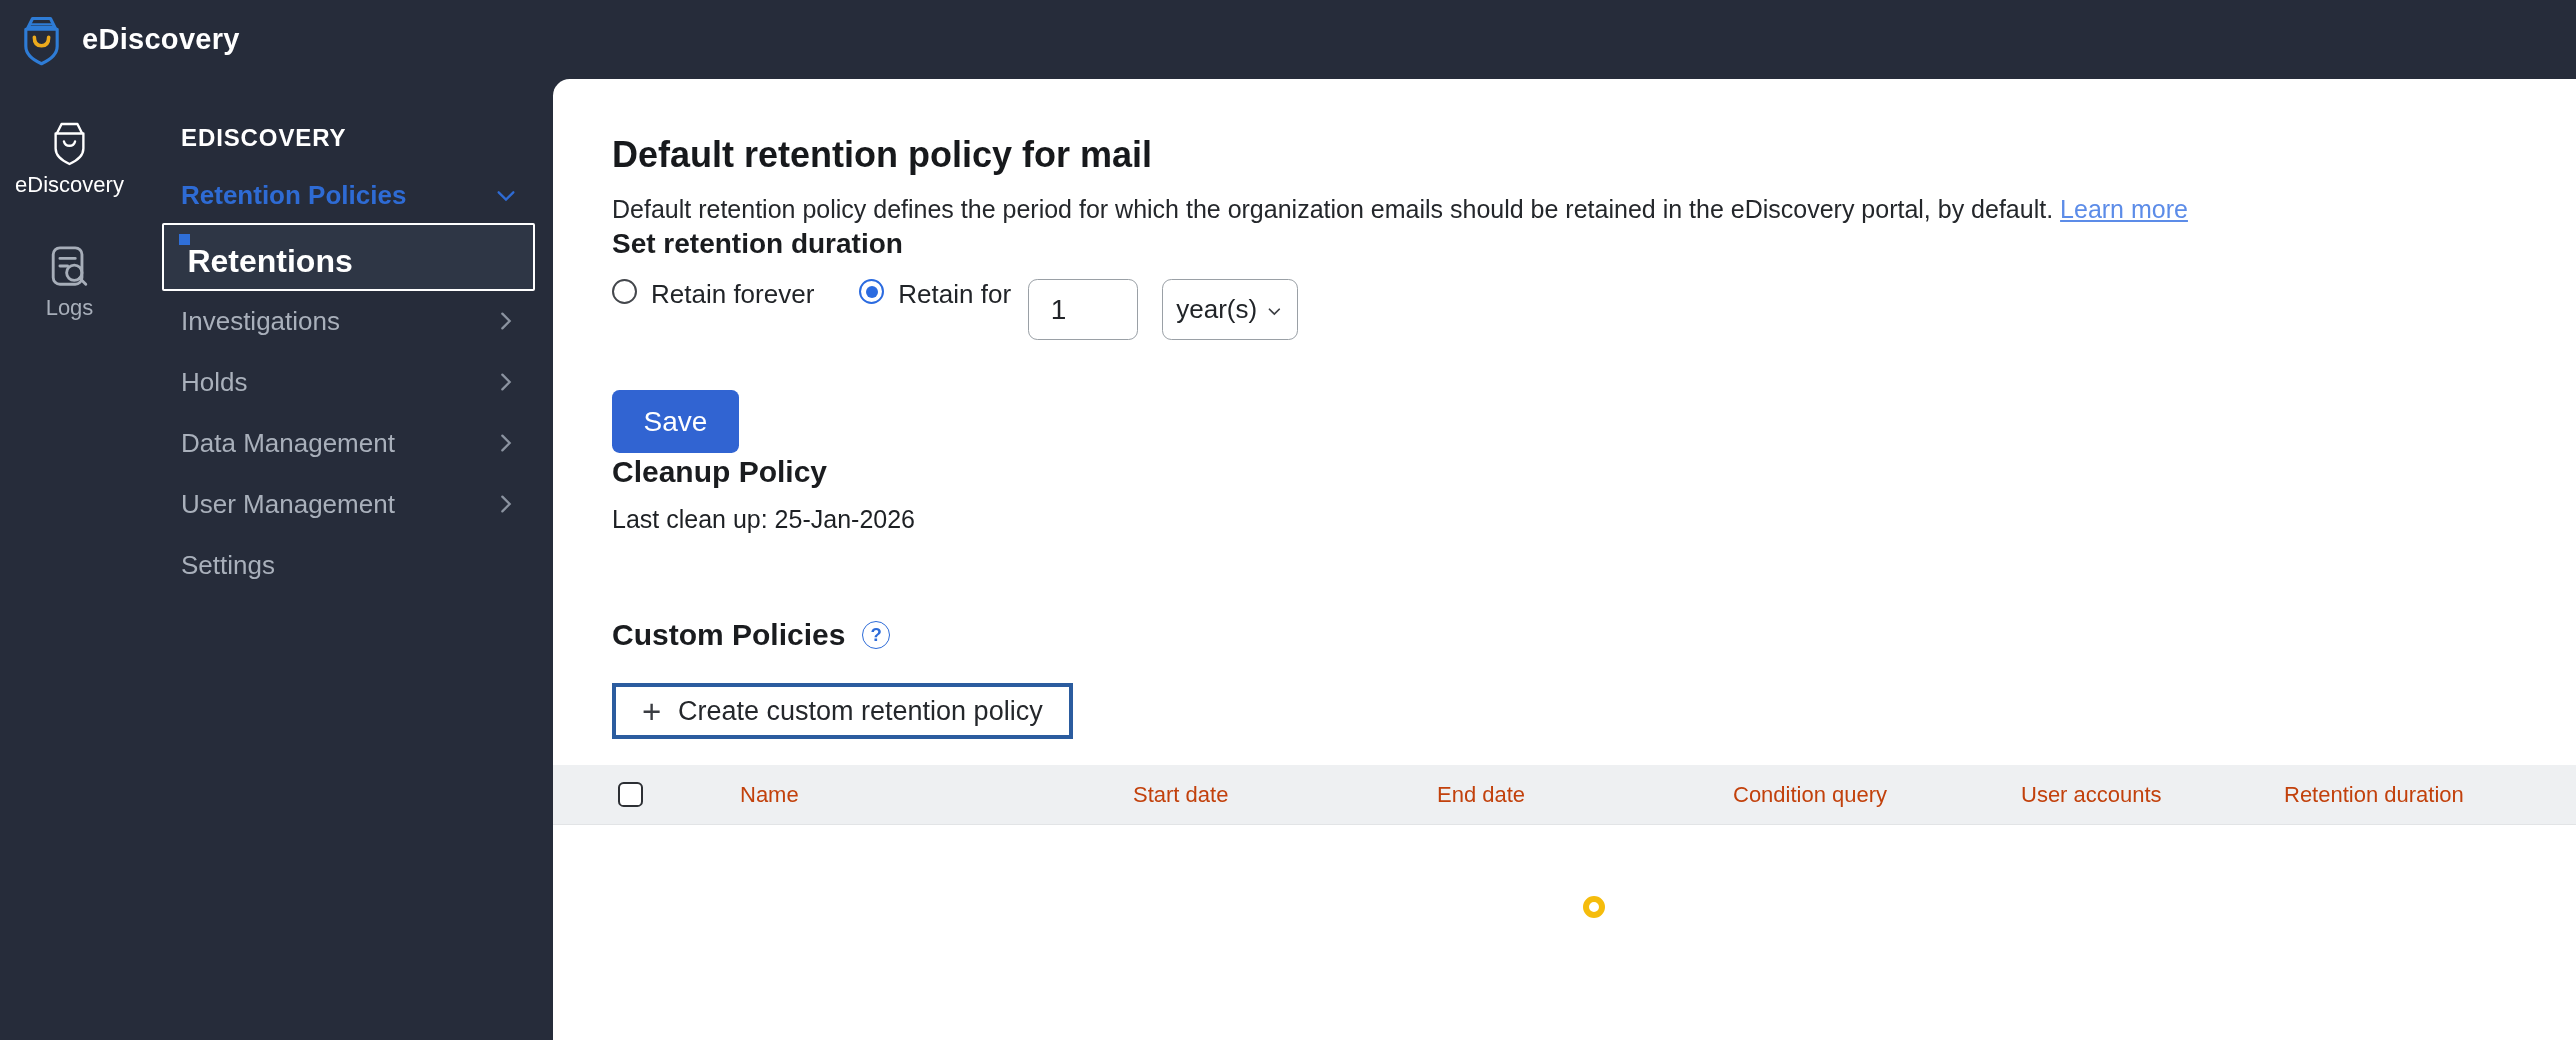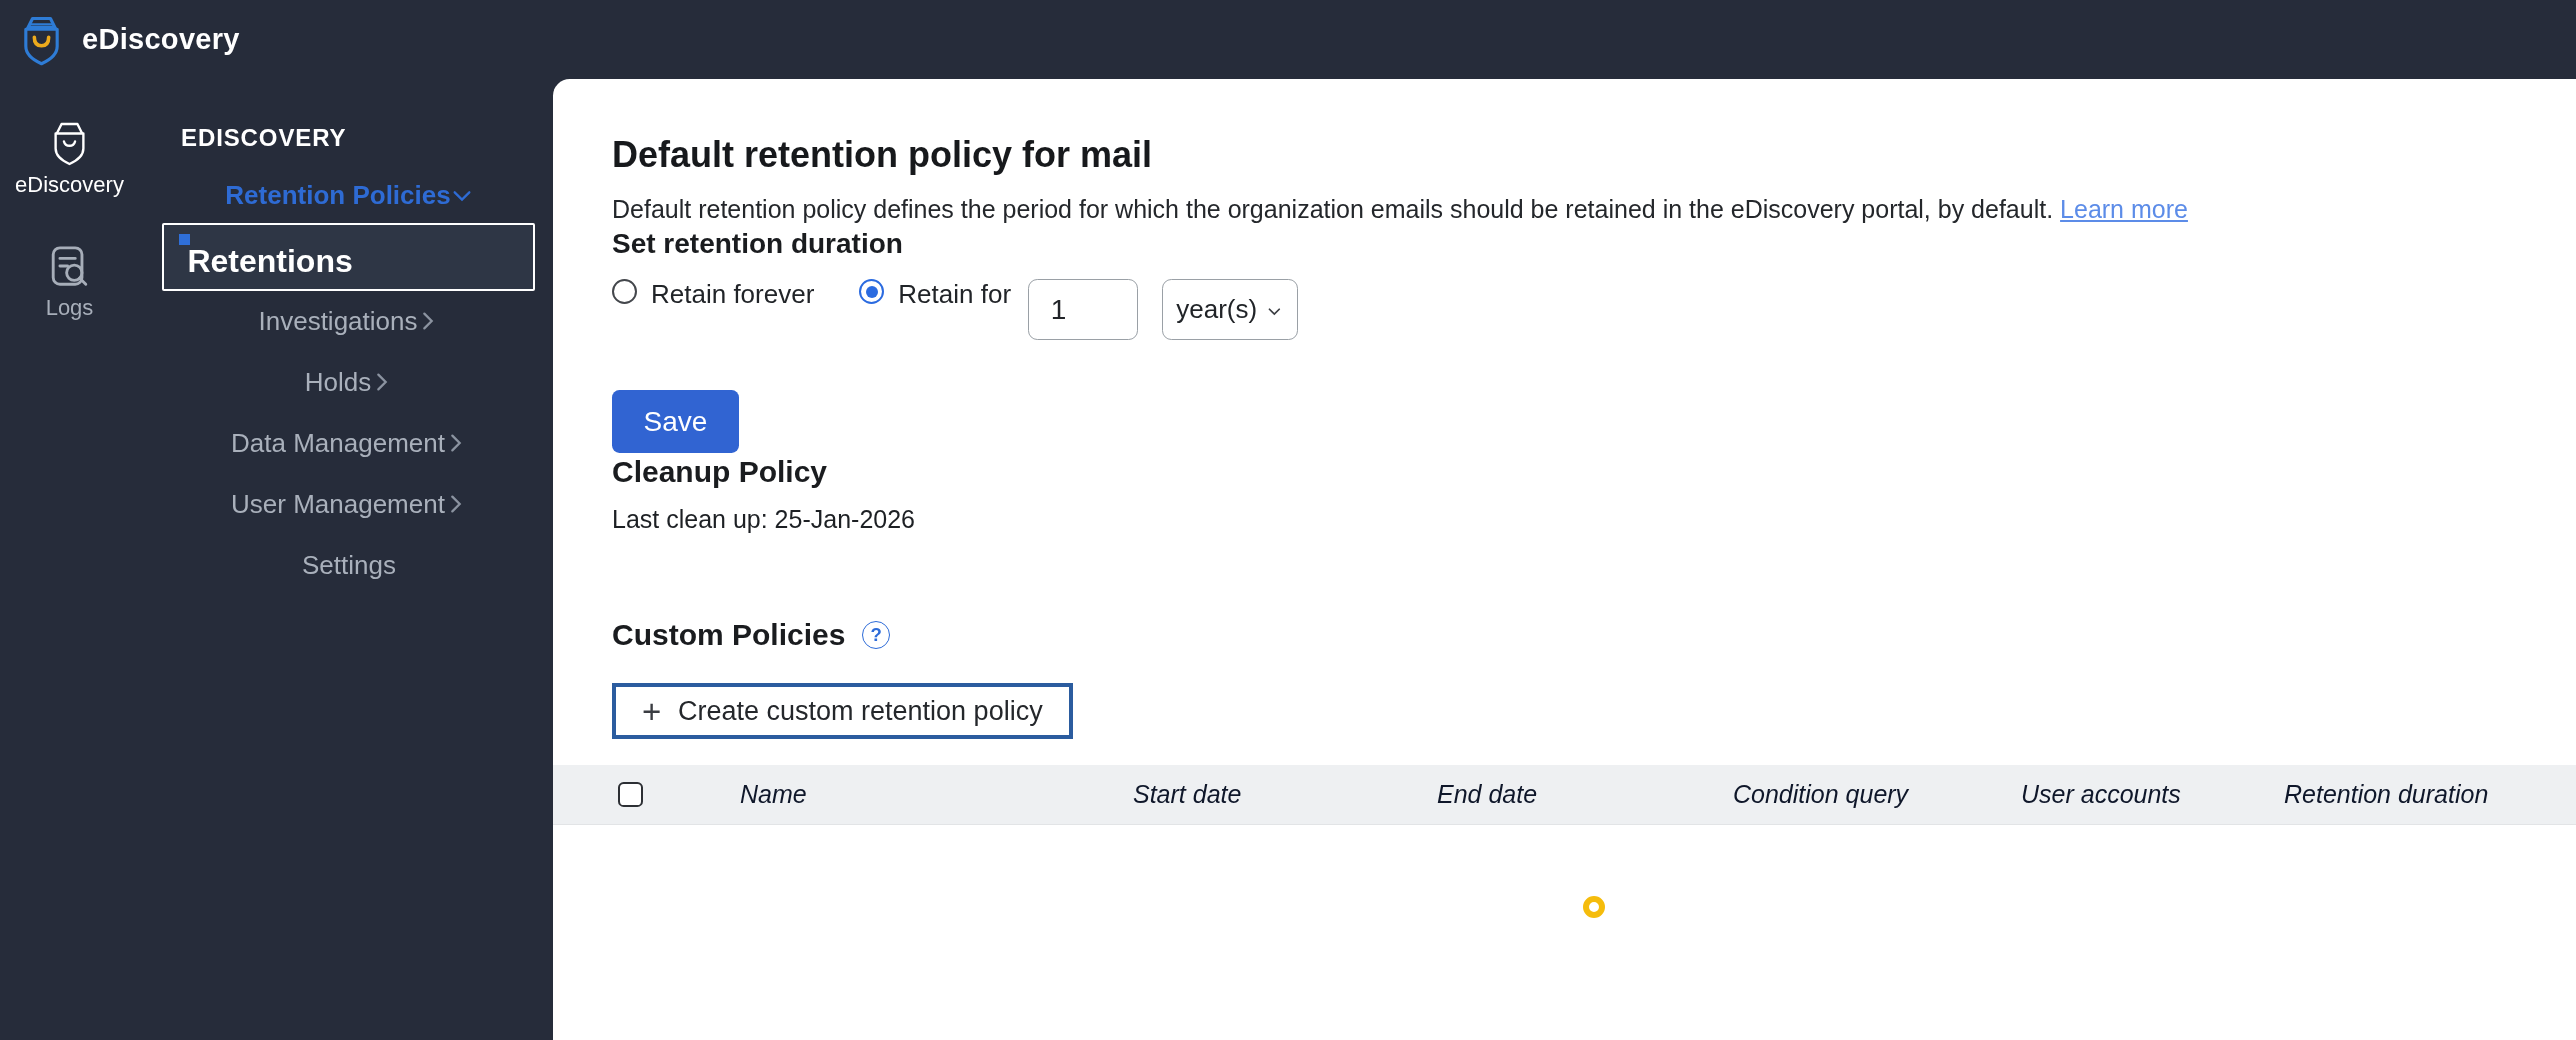--- a/index.html
+++ b/index.html
@@ -20,21 +20,21 @@
   .rail-item .ric{width:43px;height:46px;}
   .rail-item .rlabel{margin-top:5.6px;font-size:22px;}
   .rail-item.active{color:#ffffff;}
   .rail-item.inactive{color:#a7aeb9;}
   .rail-item:first-child{margin-top:41px;}
   .rail-item + .rail-item{margin-top:46px;}
 
   
   .sidebar{position:absolute;top:79px;left:181px;width:371px;}
   .sb-header{margin-top:45px;color:#ffffff;font-size:24px;font-weight:700;letter-spacing:0.9px;}
-  .sb-item{height:61px;display:flex;align-items:center;justify-content:center;padding-right:35px;font-size:26px;color:#a9b0bb;cursor:pointer;}
+  .sb-item{height:61px;display:flex;align-items:center;justify-content:space-between;padding-right:35px;font-size:26px;color:#a9b0bb;cursor:pointer;}
   .sb-item.first{margin-top:16.7px;height:54px;}
   .sb-item.blue{color:#2e6bd4;font-weight:700;}
   .sb-item .chev{width:22px;height:22px;flex:0 0 auto;}
   .sel-box{position:relative;margin-left:-18.6px;width:369px;height:64px;border:2.8px solid #ffffff;background:#2e3645;border-radius:1.9px;display:flex;align-items:center;cursor:pointer;}
   .sel-box .marker{position:absolute;top:9.3px;left:15px;width:11px;height:11px;background:#2f6fd8;}
   .sel-box .sel-label{padding-left:23px;padding-top:9.3px;color:#ffffff;font-size:32px;font-weight:700;}
 
   
   .content{position:absolute;left:553px;top:79px;right:0;bottom:0;background:#ffffff;border-top-left-radius:16.7px;color:#202327;overflow:hidden;}
   .content-inner{padding:54px 0 0 59px;}
@@ -55,21 +55,21 @@
   .unit-select .chev{width:16.7px;height:16.7px;margin-top:3.7px;}
   .save-btn{margin-top:48px;display:block;width:127px;height:63px;background:#3164d2;color:#ffffff;font-size:28px;border:none;border-radius:7.4px;cursor:pointer;font-family:"Liberation Sans",sans-serif;}
   .sec-cleanup{margin-top:59px;font-size:30px;line-height:37px;}
   .cleanup-text{margin-top:13px;font-size:25px;line-height:33px;color:#1d2024;}
   .custom-row{margin-top:80px;display:flex;align-items:center;gap:16.7px;}
   .sec-custom{font-size:30px;line-height:37px;}
   .help-icon{width:28px;height:28px;border:1.9px solid #2d6bd8;border-radius:50%;color:#2d6bd8;font-size:18.6px;font-weight:700;display:flex;align-items:center;justify-content:center;cursor:pointer;box-sizing:border-box;}
   .create-btn{margin-top:30px;display:inline-flex;align-items:center;gap:16.7px;height:56px;box-sizing:border-box;border:4.6px solid #2b5c9f;background:#ffffff;padding:0 26px;font-size:27px;color:#24272b;cursor:pointer;font-family:"Liberation Sans",sans-serif;}
   .create-btn .plus{font-size:33px;font-weight:400;color:#3a3d42;line-height:1;}
   
-  .table-band{margin-top:26px;margin-left:-59px;width:calc(100% + 59px);height:59px;background:#eef0f2;border-bottom:1.9px solid #e2e4e6;display:grid;grid-template-columns:187px 393px 304px 296px 288px 263px 1fr;align-items:center;font-size:25px;color:#0f172a;font-style:italic;}
+  .table-band{margin-top:26px;margin-left:-59px;width:calc(100% + 59px);height:59px;background:#eef0f2;border-bottom:1.9px solid #e2e4e6;display:grid;grid-template-columns:187px 393px 304px 296px 288px 263px 1fr;align-items:center;font-size:22px;color:#c2410c;}
   .cb-cell{padding-left:65px;}
   .checkbox{width:25px;height:25px;box-sizing:border-box;border:2.3px solid #2c2f34;border-radius:5.6px;background:#ffffff;cursor:pointer;}
   .spinner{width:10.2px;height:10.2px;border:6.5px solid #f5bc0c;border-radius:50%;margin:71px auto 0;}
 </style>
 </head>
 <body>
 
 <div class="topbar">
   <svg class="logo" viewBox="0 0 48 58" fill="none">
     <path d="M8 17 L14 5 H34 L40 17" stroke="#2e7cd6" stroke-width="3.5" stroke-linejoin="round"></path>

